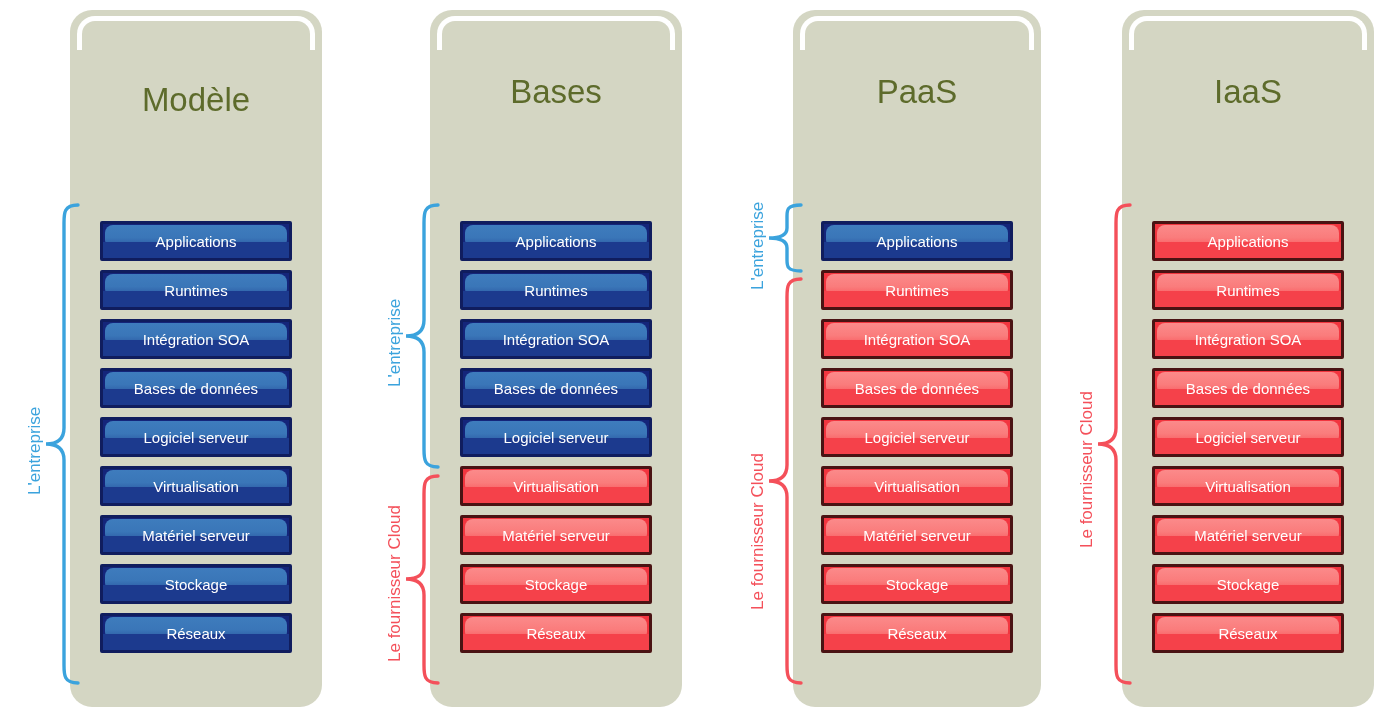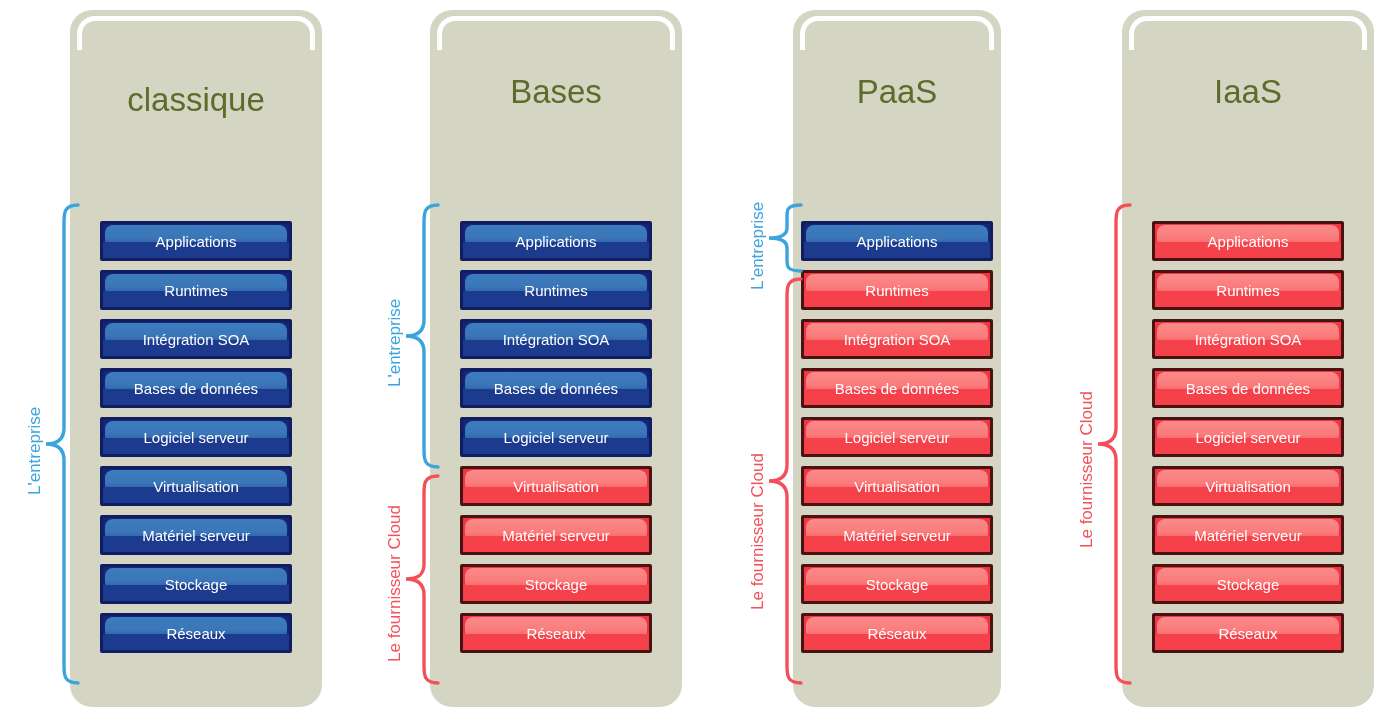--- a/index.html
+++ b/index.html
@@ -163,21 +163,21 @@
 </style>
 </head>
 <body>
 
 <div id="diagram">
 
   <div class="column" style="left:70px; width:252px;">
     <div class="panel"></div>
     <div class="panel-gloss"></div>
     <div class="col-title two-line">
-      <div>classique</div>
+      <div>Modèle</div>
     </div>
     <div class="layers">
       <div class="layer blue" style="width:192px;">
         <div class="face"></div>
         <div class="lower"></div>
         <div class="label">Applications</div>
       </div>
       <div class="layer blue" style="width:192px;">
         <div class="face"></div>
         <div class="lower"></div>
@@ -290,21 +290,21 @@
   </div>
   <div class="brace-label ent" style="left:386px; top:387px;">L'entreprise</div>
 
   <div class="brace" style="left:404px; top:474px; width:36px; height:211px;">
     <svg width="36" height="211" viewBox="0 0 36 211" fill="none">
       <path d="M34 2 C20 2 20 10 20 20 L20 90 C20 101 14 105 2 105 C14 105 20 110 20 121 L20 191 C20 201 20 209 34 209" stroke="#f4505a" stroke-width="3.4" fill="none" stroke-linecap="round"></path>
     </svg>
   </div>
   <div class="brace-label cld" style="left:386px; top:662px;">Le fournisseur Cloud</div>
 
-  <div class="column" style="left:793px; width:208px;">
+  <div class="column" style="left:793px; width:248px;">
     <div class="panel"></div>
     <div class="panel-gloss"></div>
     <div class="col-title">
       <div>PaaS</div>
     </div>
     <div class="layers">
       <div class="layer blue" style="width:192px;">
         <div class="face"></div>
         <div class="lower"></div>
         <div class="label">Applications</div>

